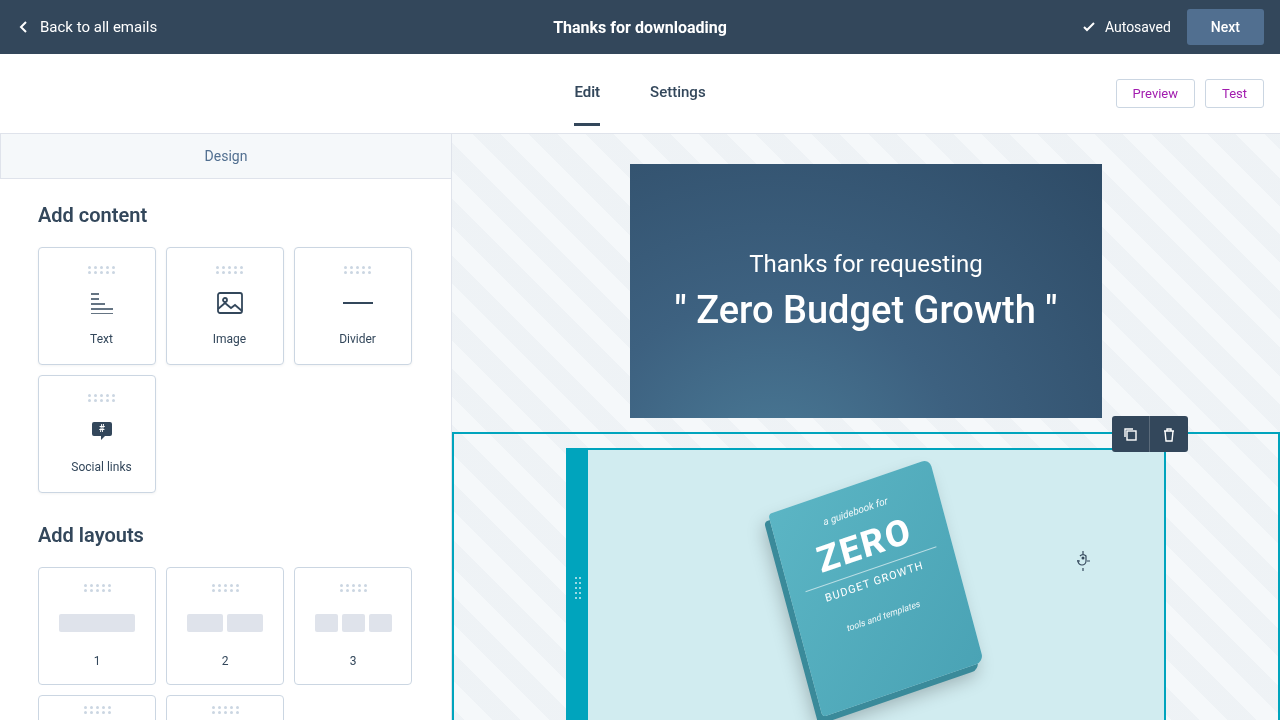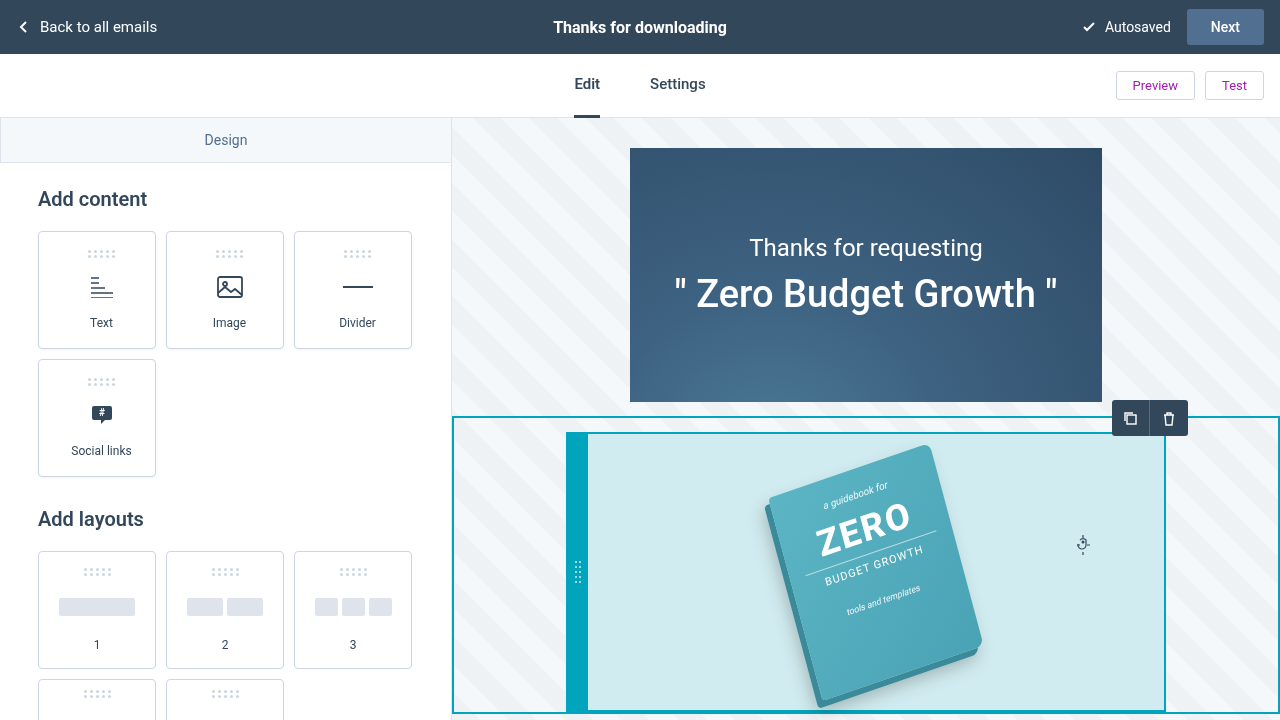--- a/index.html
+++ b/index.html
@@ -7,21 +7,21 @@
 
 .topbar { background: #33475b; height: 54px; display: flex; align-items: center; justify-content: space-between; padding: 0 16px; color: #fff; }
 .back-link { display: flex; align-items: center; gap: 8px; font-size: 15px; cursor: pointer; }
 .back-link svg { width: 16px; height: 16px; }
 .page-title { font-size: 16px; font-weight: 700; position: absolute; left: 50%; transform: translateX(-50%); }
 .topbar-right { display: flex; align-items: center; gap: 16px; }
 .autosaved { display: flex; align-items: center; gap: 8px; font-size: 14px; }
 .autosaved svg { width: 16px; height: 16px; }
 .next-btn { background: #516f90; color: #fff; border: none; padding: 10px 24px; border-radius: 3px; font-size: 14px; font-weight: 500; cursor: pointer; }
 
-.subnav { height: 64px; display: flex; align-items: center; justify-content: center; border-bottom: 1px solid #dfe3eb; position: relative; }
+.subnav { height: 80px; display: flex; align-items: center; justify-content: center; border-bottom: 1px solid #dfe3eb; position: relative; }
 .subnav-tabs { display: flex; gap: 50px; }
 .subnav-tab { font-size: 15px; color: #33475b; cursor: pointer; padding: 22px 0; font-weight: 500; }
 .subnav-tab.active { color: #33475b; font-weight: 600; border-bottom: 3px solid #33475b; }
 .subnav-actions { position: absolute; right: 16px; display: flex; gap: 10px; }
 .ghost-btn { background: #fff; border: 1px solid #cbd6e2; color: #a21caf; padding: 6px 16px; border-radius: 3px; font-size: 13px; cursor: pointer; }
 
 .main { display: flex; height: calc(720px - 54px - 64px); }
 .sidebar { width: 452px; border-right: 1px solid #dfe3eb; overflow-y: auto; }
 .sidebar-tabs { display: flex; }
 .sidebar-tab { flex: 1; text-align: center; padding: 14px 0; font-size: 14px; color: #516f90; border-bottom: 1px solid #dfe3eb; cursor: pointer; background: #f5f8fa; }

